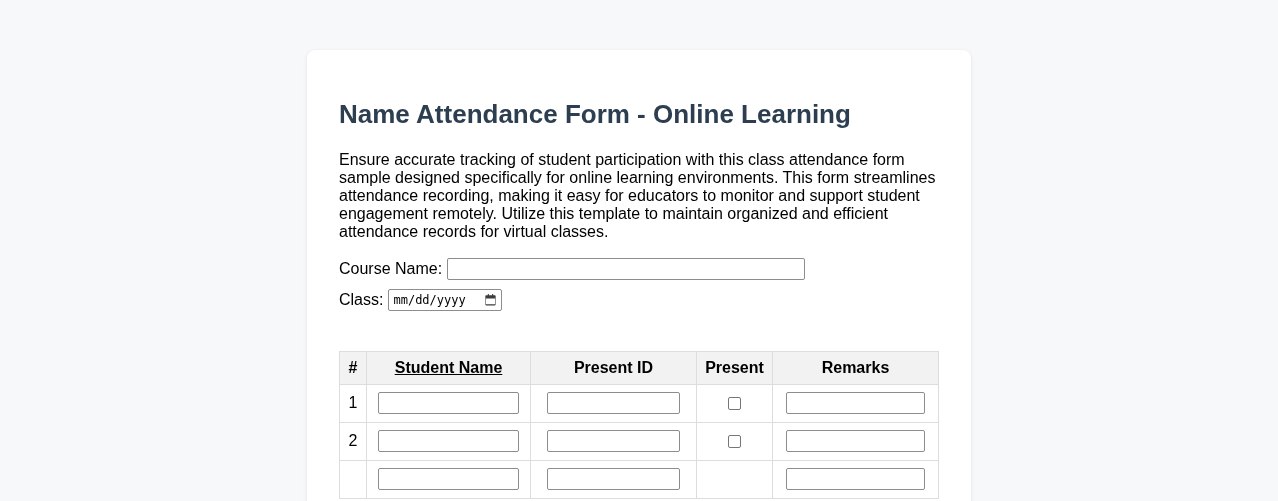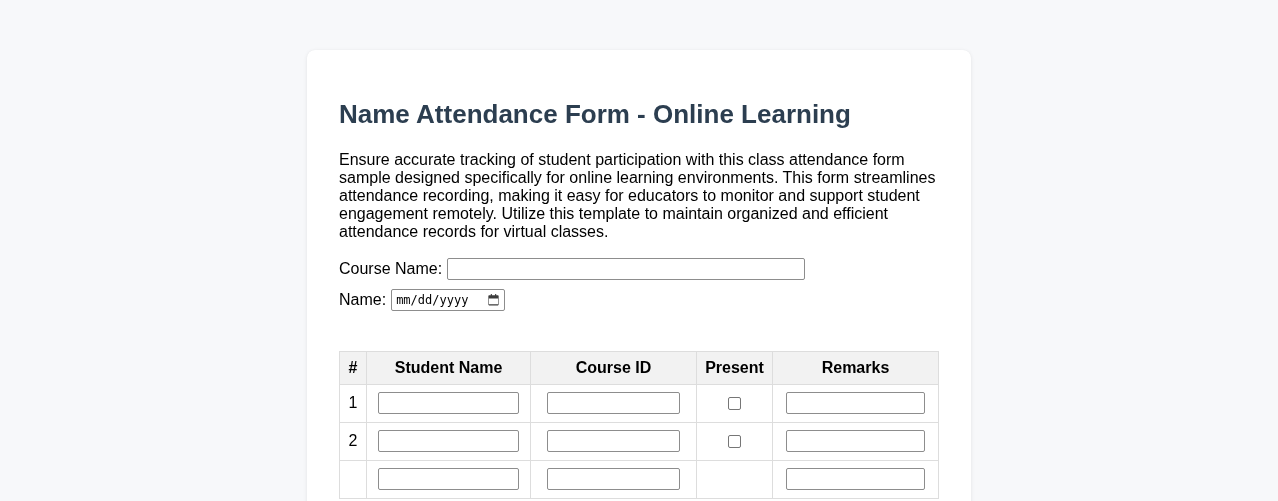--- a/index.html
+++ b/index.html
@@ -90,21 +90,21 @@
     height: 33px;
     font-size: 16px;
     font-weight: bold;
     color: #000;
   }
   table.attendance td {
     height: 38px;
     font-size: 16px;
   }
   .col-num { width: 27px; }
-  .col-name { width: 164px; }
+  .col-name { width: 164px; text-decoration: underline; }
   .col-id { width: 166px; }
   .col-present { width: 76px; }
   .col-remarks { width: 166px; }
   td input.cell-input {
     height: 22px;
     border: 1px solid #8d8d8d;
     border-radius: 2px;
     background: #fff;
     font-size: 13px;
     padding: 1px 3px;
@@ -134,37 +134,37 @@
 
   <p class="intro"><span>Ensure accurate tracking of student participation with this </span><strong>class attendance form</strong><span> sample designed specifically for online learning environments. This form streamlines attendance recording, making it easy for educators to monitor and support student engagement remotely. Utilize this template to maintain organized and efficient attendance records for virtual classes.</span></p>
 
   <div class="form-row">
     <label>Course Name:</label>
     <input type="text" class="text-input input-course" value="" style="">
   </div>
 
 
   <div class="form-row">
-    <label>Name:</label>
+    <label>Class:</label>
     <span class="date-input">
       <span class="date-placeholder">mm/dd/yyyy</span>
       <span class="calendar-icon">
         <svg width="13" height="14" viewBox="0 0 24 24">
           <path fill="#3c3c3c" d="M7 1h2v2h6V1h2v2h3a1.5 1.5 0 0 1 1.5 1.5v16A1.5 1.5 0 0 1 20 22H4a1.5 1.5 0 0 1-1.5-1.5v-16A1.5 1.5 0 0 1 4 3h3V1zm13.5 8h-17v11h17V9z"></path>
         </svg>
       </span>
     </span>
   </div>
 
   <table class="attendance">
     <thead>
       <tr>
         <th class="col-num">#</th>
         <th class="col-name">Student Name</th>
-        <th class="col-id">Course ID</th>
+        <th class="col-id">Present ID</th>
         <th class="col-present">Present</th>
         <th class="col-remarks">Remarks</th>
       </tr>
     </thead>
     <tbody>
   <tr>
     <td><span>1</span></td>
     <td>
       <input type="text" class="cell-input cell-name" style="">
     </td>

